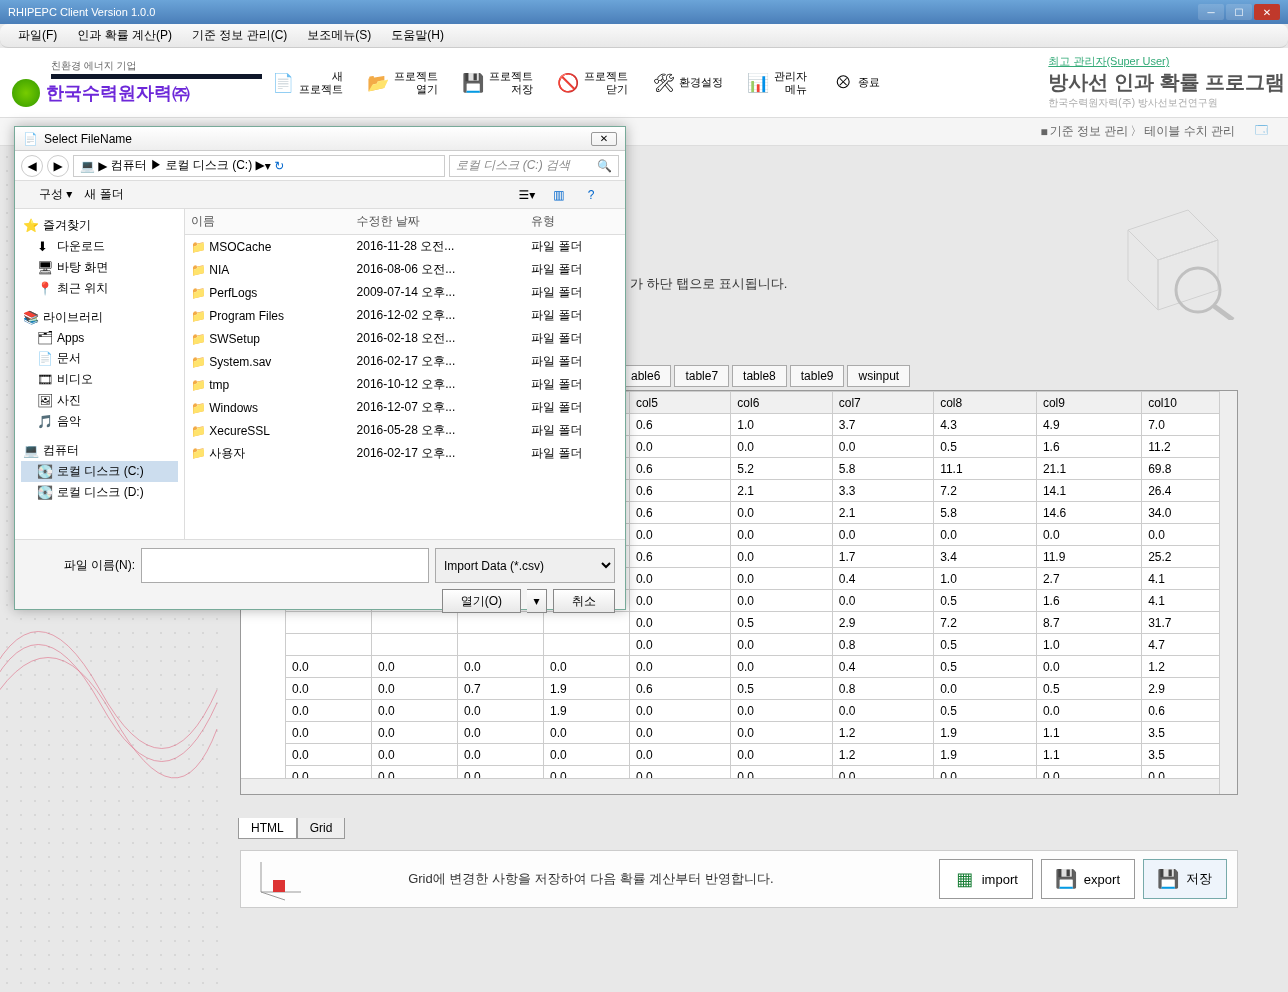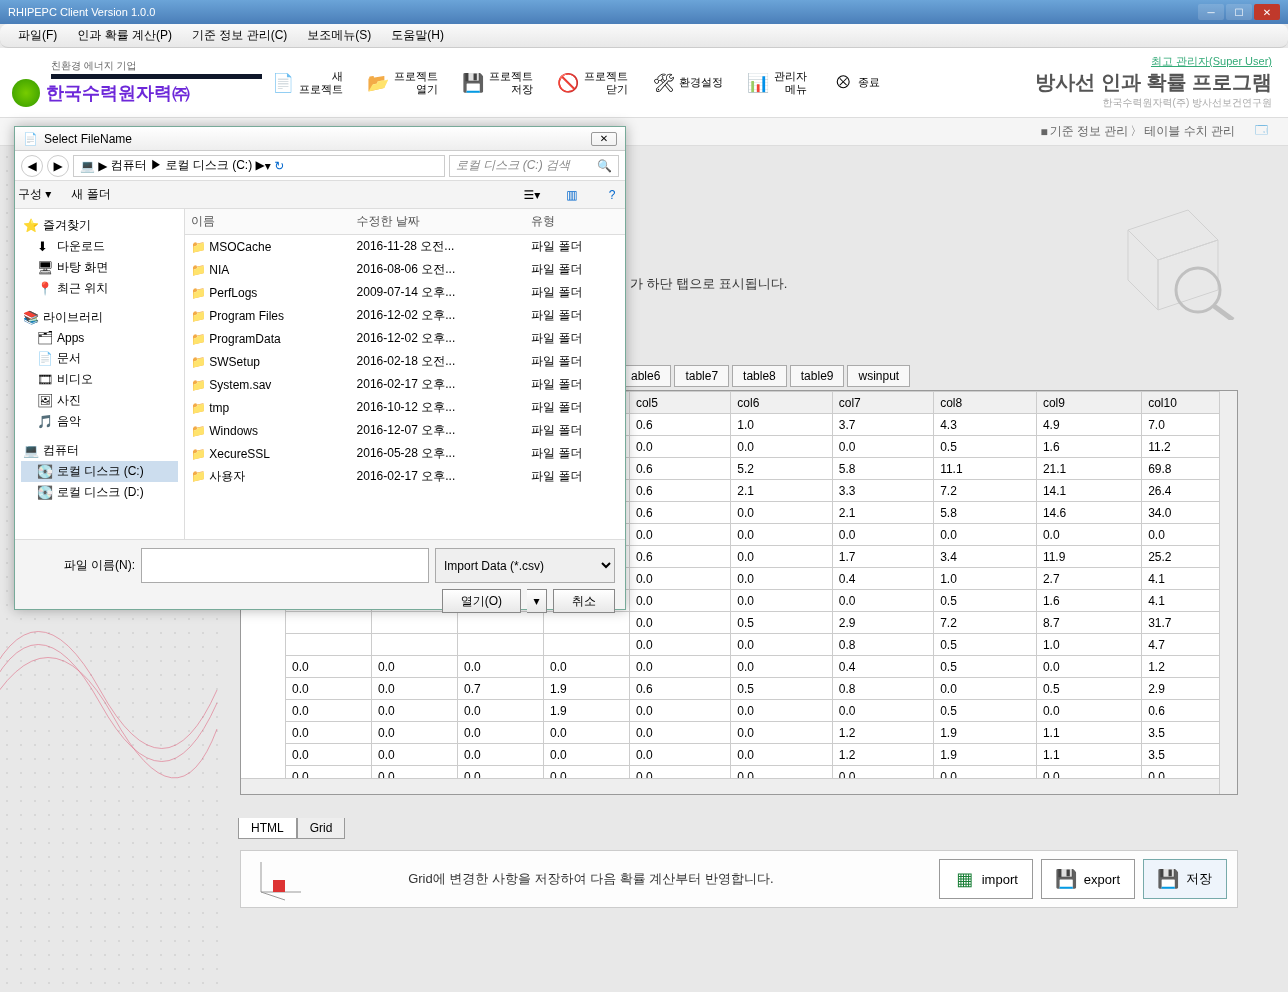--- a/index.html
+++ b/index.html
@@ -19,21 +19,21 @@
 .topband { height: 70px; background: #fff; border-bottom: 1px solid #ddd; display: flex; align-items: center; padding: 0 12px; position: relative; }
 .logo-block { width: 250px; }
 .logo-sub { font-size: 10px; color: #666; margin-left: 39px; border-bottom:5px solid #0f172a; padding-bottom:1px;}
 .logo-main { font-size: 18px; font-weight: bold; color: #6d28d9; display:flex; align-items:center; }
 .logo-circle { width:28px;height:28px;border-radius:50%;background:radial-gradient(#7c0,#390);margin-right:6px; display:inline-block;}
 .tool-buttons { display: flex; gap: 4px; }
 .tbtn { display: flex; flex-direction: column; align-items: center; justify-content: center; padding: 2px 10px; font-size: 11px; cursor: pointer; border-radius: 3px; }
 .tbtn .ticon { width: 24px; height: 24px; margin-right:3px; display:inline-flex;align-items:center;justify-content:center;font-size:18px; }
 .tbtn-row { display:flex;align-items:center; }
 .tbtn .lbl { text-align:right; line-height:1.1; }
-.top-right { position: absolute; right: 16px; top: 6px; text-align: right; font-size: 11px; }
+.top-right { position: absolute; right: 3px; top: 6px; text-align: left; font-size: 11px; }
 .super { color: #3a7; text-decoration: underline; }
 .headline { font-size: 20px; font-weight: bold; color: #555; }
 .subline { font-size: 10px; color: #aaa; }
 
 
 .breadcrumb-row { height: 28px; background: #f5f5f5; border-bottom: 1px solid #ddd; display:flex; align-items:center; justify-content:flex-end; padding-right:20px; font-size:12px; color:#666;}
 .breadcrumb-row .bc { margin: 0 2px; }
 .info-text { position:absolute; left:630px; top:275px; font-size:13px; color:#333; }
 .tabs-row { position:absolute; left:620px; top:365px; display:flex; gap:0; font-size:12px; }
 .tab { border:1px solid #aaa; padding:3px 10px; background:#f8f8f8; cursor:pointer; }
@@ -61,21 +61,21 @@
 
 
 .file-dialog { position:absolute; left:14px; top:126px; width:612px; height:484px; background:#f4f4f4; border:1px solid #7a9; box-shadow:0 0 12px rgba(0,0,0,.3); }
 .fd-title { height:24px; display:flex; align-items:center; padding:0 8px; font-size:12px; background:linear-gradient(#fff,#eee); border-bottom:1px solid #ccc;}
 .fd-title .spacer{flex:1;}
 .fd-title .x{width:26px;height:14px;border:1px solid #999;border-radius:2px;display:flex;align-items:center;justify-content:center;font-size:10px;cursor:pointer;}
 .fd-nav { height:30px; display:flex;align-items:center; padding:0 6px; gap:4px; font-size:12px; background:#fff;border-bottom:1px solid #ddd;}
 .fd-nav .navbtn{width:22px;height:22px;border:1px solid #ccc;border-radius:11px;display:flex;align-items:center;justify-content:center;cursor:pointer;}
 .fd-nav .path{flex:1;border:1px solid #ccc;height:22px;display:flex;align-items:center;padding:0 6px;}
 .fd-nav .search{width:170px;border:1px solid #ccc;height:22px;padding:0 6px;color:#888;font-style:italic; display:flex;align-items:center;justify-content:space-between;}
-.fd-tools { height:28px; border-bottom:1px solid #ddd; display:flex;align-items:center;padding:0 3px;font-size:12px;gap:20px;}
+.fd-tools { height:28px; border-bottom:1px solid #ddd; display:flex;align-items:center;padding:0 24px;font-size:12px;gap:12px;}
 .fd-tools .spacer{flex:1;}
 .fd-tools .icobtn{width:20px;height:20px;border:1px solid transparent;cursor:pointer;display:flex;align-items:center;justify-content:center;}
 .fd-body { display:flex; height:330px; background:#fff;}
 .fd-tree { width:170px; border-right:1px solid #ddd; padding:6px; font-size:12px; overflow:auto;}
 .fd-tree .group{margin-top:8px;}
 .fd-tree .item{display:flex;align-items:center;gap:4px;padding:2px;cursor:pointer;}
 .fd-tree .item.sel{background:#cde;}
 .fd-tree .ico{width:16px;height:16px;font-size:13px;}
 .fd-list { flex:1; overflow:auto; font-size:12px;}
 .fd-list table{width:100%; border-collapse:collapse;}
@@ -577,25 +577,20 @@
               <td><span>📁</span> PerfLogs</td>
               <td>2009-07-14 오후...</td>
               <td>파일 폴더</td>
             </tr>
             <tr>
               <td><span>📁</span> Program Files</td>
               <td>2016-12-02 오후...</td>
               <td>파일 폴더</td>
             </tr>
             <tr>
-              <td><span>📁</span> ProgramData</td>
-              <td>2016-12-02 오후...</td>
-              <td>파일 폴더</td>
-            </tr>
-            <tr>
               <td><span>📁</span> SWSetup</td>
               <td>2016-02-18 오전...</td>
               <td>파일 폴더</td>
             </tr>
             <tr>
               <td><span>📁</span> System.sav</td>
               <td>2016-02-17 오후...</td>
               <td>파일 폴더</td>
             </tr>
             <tr>

